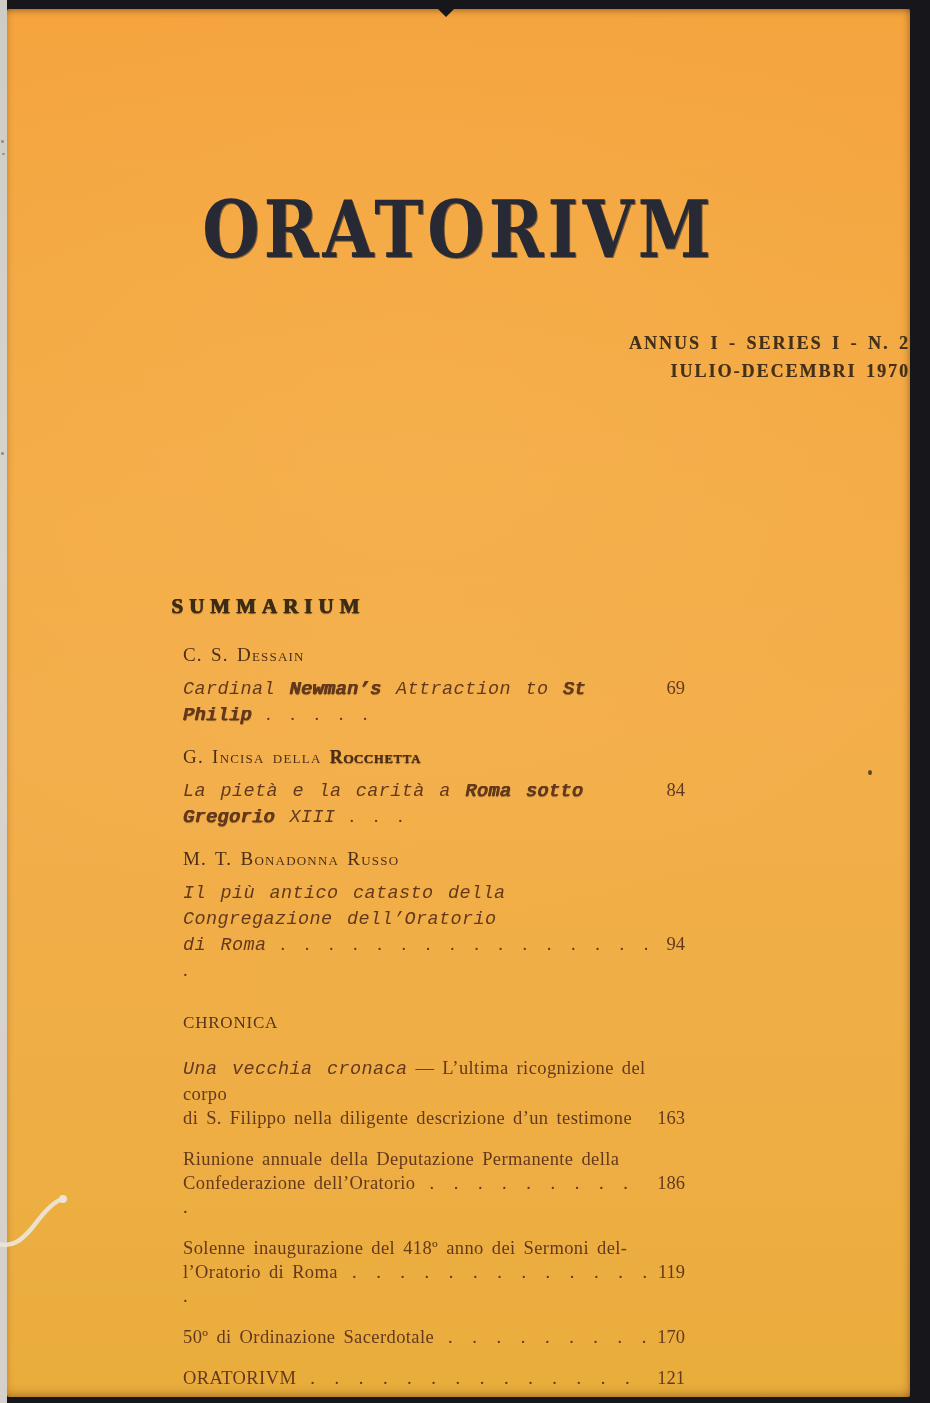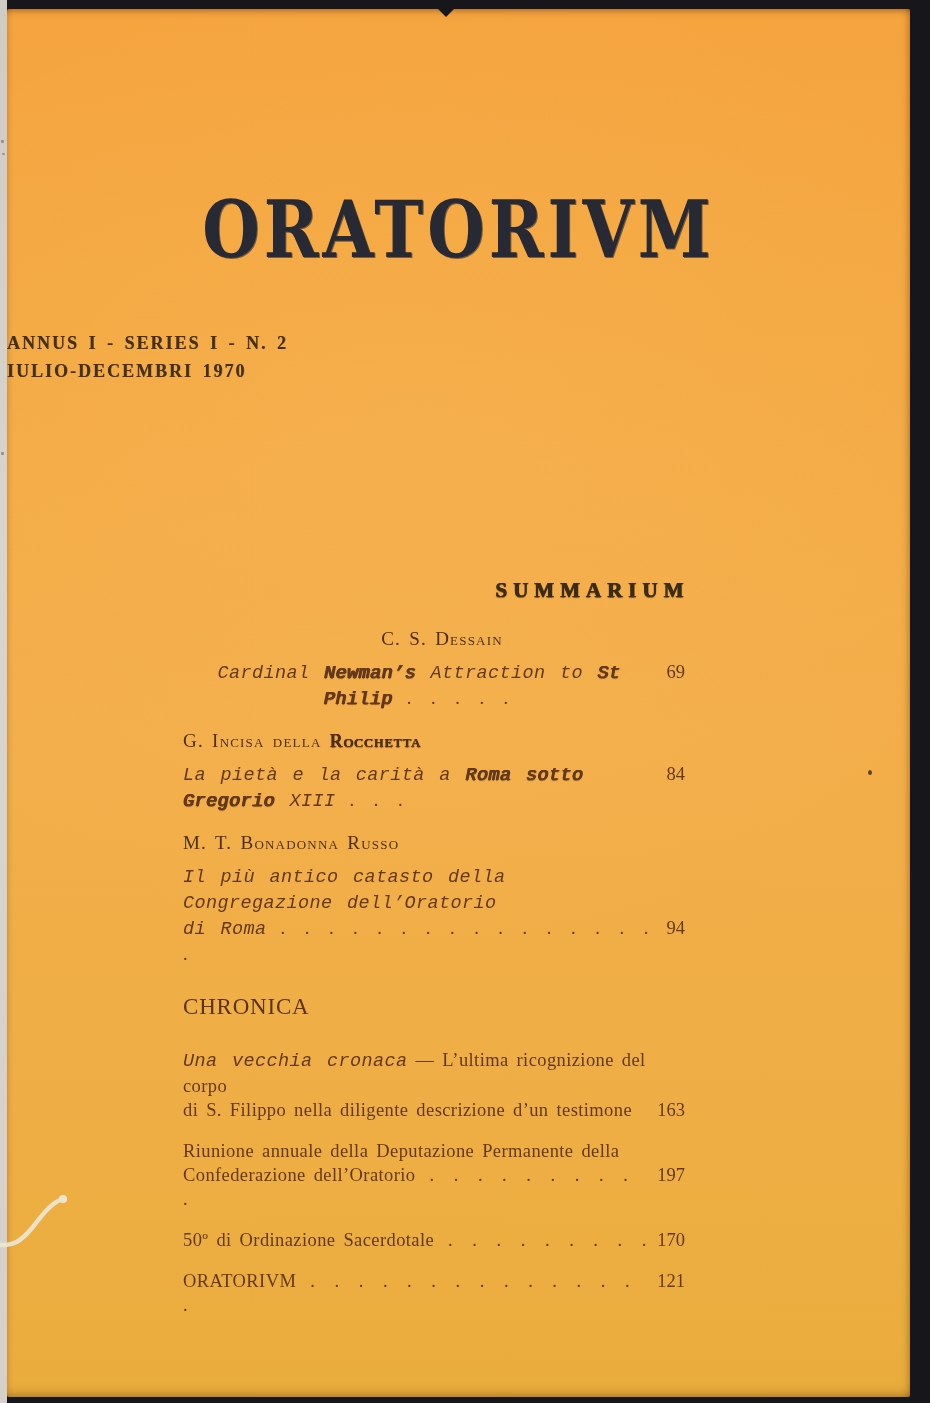--- a/index.html
+++ b/index.html
@@ -45,53 +45,54 @@
     text-align:center;
     font-family:"DejaVu Serif","Liberation Serif",serif;
     font-weight:bold;font-size:66px;line-height:1;
     letter-spacing:4px;
     color:var(--title-ink,#272a35);
     transform:scaleY(1.18);transform-origin:50% 0;
     text-shadow:1px 1px 0 rgba(30,25,40,.55);
   }
   .issue{
     position:absolute;top:320px;left:0;width:100%;
-    text-align:left;
+    text-align:right;
     font-weight:bold;font-size:18px;line-height:28px;
     letter-spacing:2px;word-spacing:3px;
     color:var(--heading-ink,#43301b);
     text-shadow:.4px .4px 0 rgba(70,45,15,.5);
   }
   .toc{
     position:absolute;top:568px;left:176px;width:518px;
     color:var(--body-ink,#63391e);
     font-size:18.5px;
   }
   .toc-heading{
-    text-align:right;position:relative;left:-12px;
+    text-align:left;position:relative;left:-12px;
     font-weight:bold;font-size:21px;line-height:26px;
     letter-spacing:6px;margin-bottom:24px;
     color:#3c2b15;
     text-shadow:1px 0 0 #3c2b15, .5px .8px 1px rgba(40,25,5,.6);
+    margin-top:16px;
   }
   .toc-section{margin-top:22px;}
-  .toc-section:first-child{margin-top:0;text-align:center;}
+  .toc-section:first-child{margin-top:0;}
   .toc-author{
     font-variant:small-caps;letter-spacing:1.2px;word-spacing:.12em;
     line-height:24px;margin-bottom:9px;font-size:19px;
     color:#4b2f18;
   }
   .toc-line{position:relative;line-height:24px;padding-right:46px;letter-spacing:.4px;word-spacing:.16em;}
   .it{font-style:italic;font-family:Liberation Mono, monospace;}
   .ov{text-shadow:.9px 0 0 currentColor,-.4px .3px .4px rgba(80,35,5,.85),.3px .7px .8px rgba(55,25,5,.55);}
   .dots{letter-spacing:6px;margin-left:14px;}
   .page{position:absolute;right:16px;top:0;letter-spacing:0;}
   .toc-subheading{
-    margin-top:28px;margin-bottom:28px;
-    font-size:23px;line-height:26px;letter-spacing:.8px;
+    margin-top:28px;margin-bottom:20px;
+    font-size:17px;line-height:26px;letter-spacing:.8px;
     color:#5a3419;
   }
   .chron .toc-section{margin-top:17px;}
   
   .thread{position:absolute;left:0;top:1188px;}
   .speck{position:absolute;border-radius:50%;background:#5b4426;}
 </style>
 </head>
 <body>
 
@@ -129,21 +130,25 @@
             <div class="toc-line"><span class="line-text"><span class="it">Il più antico catasto della Congregazione dell’Oratorio</span></span></div>
             <div class="toc-line"><span class="line-text"><span class="it">di Roma</span></span><span class="dots">. . . . . . . . . . . . . . . . .</span><span class="page">94</span></div>
           </div>
           <div class="toc-subheading">CHRONICA</div>
           <div class="toc-section">
             <div class="toc-line"><span class="line-text"><span class="it">Una vecchia cronaca</span><span> — L’ultima ricognizione del corpo</span></span></div>
             <div class="toc-line"><span class="line-text"><span>di S. Filippo nella diligente descrizione d’un testimone</span></span><span class="page">163</span></div>
           </div>
           <div class="toc-section">
             <div class="toc-line"><span class="line-text"><span>Riunione annuale della Deputazione Permanente della</span></span></div>
-            <div class="toc-line"><span class="line-text"><span>Confederazione dell’Oratorio</span></span><span class="dots">. . . . . . . . . .</span><span class="page">197</span></div>
+            <div class="toc-line"><span class="line-text"><span>Confederazione dell’Oratorio</span></span><span class="dots">. . . . . . . . . .</span><span class="page">186</span></div>
+          </div>
+          <div class="toc-section">
+            <div class="toc-line"><span class="line-text"><span>Solenne inaugurazione del 418º anno dei Sermoni del-</span></span></div>
+            <div class="toc-line"><span class="line-text"><span>l’Oratorio di Roma</span></span><span class="dots">. . . . . . . . . . . . . .</span><span class="page">119</span></div>
           </div>
           <div class="toc-section">
             <div class="toc-line"><span class="line-text"><span>50º di Ordinazione Sacerdotale</span></span><span class="dots">. . . . . . . . .</span><span class="page">170</span></div>
           </div>
           <div class="toc-section">
             <div class="toc-line"><span class="line-text"><span>ORATORIVM</span></span><span class="dots">. . . . . . . . . . . . . . .</span><span class="page">121</span></div>
           </div>
         </div>
     </div>
 

